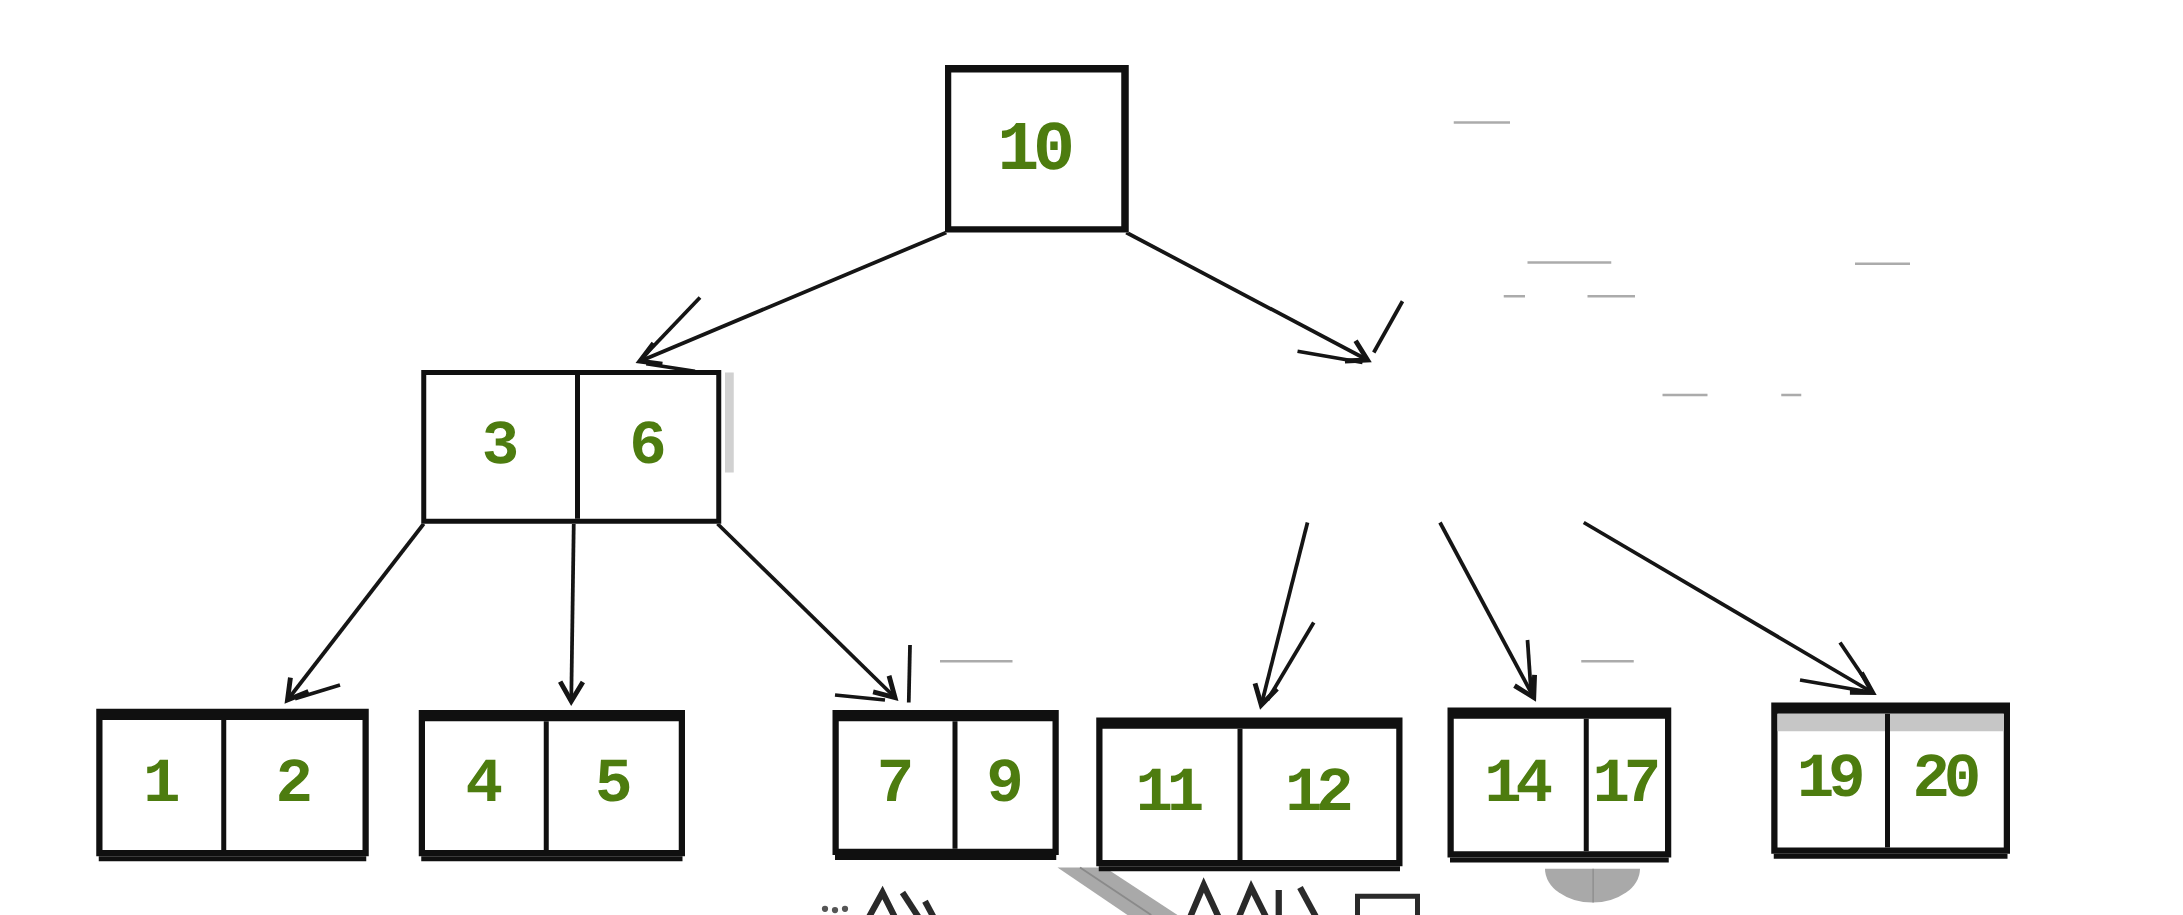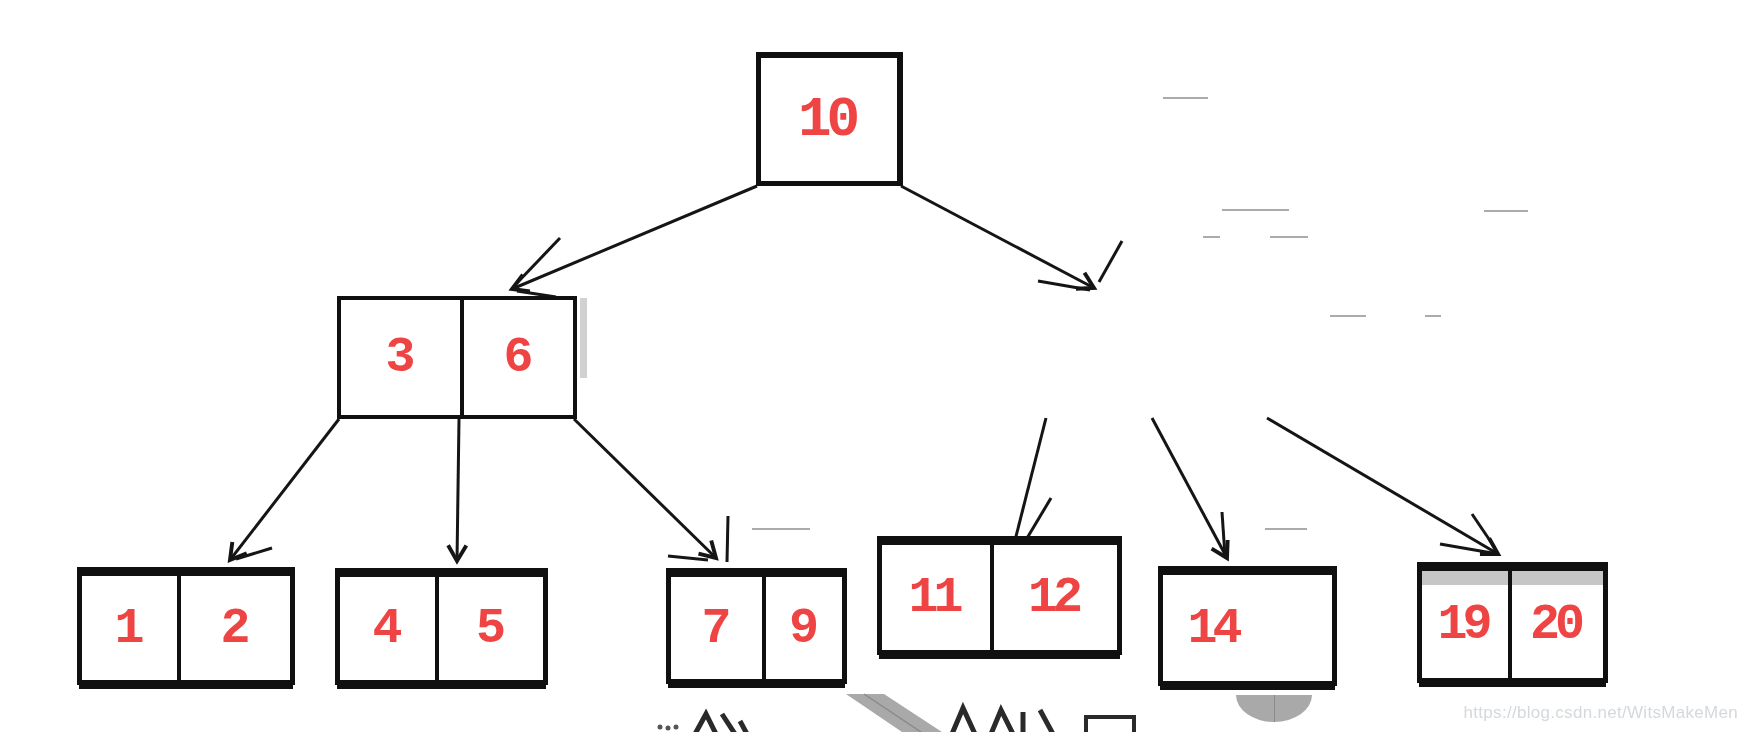--- a/index.html
+++ b/index.html
@@ -25,21 +25,21 @@
     content:"";
     position:absolute;left:-3px;right:-3px;bottom:-9px;height:4px;
     background:#101010;
   }
   .cell{
     position:relative;
     display:flex;align-items:center;justify-content:center;
     font-weight:700;
     font-size:50px;
     letter-spacing:-5px;
-    color:#ef4444;
+    color:#4d7c0f;
     padding-right:5px; 
     overflow:hidden;
   }
   .node.root .cell{font-size:56px;}
   .cell + .cell{border-left:4px solid #101010;}
   .topband{ 
     position:absolute;left:0;right:0;top:0;height:14px;
     background:#c6c6c6;
   }
   
@@ -139,41 +139,41 @@
     <div class="cell">2</div>
   </div>
   <div class="node leaf" style="left:335px;top:568px;width:213px;height:117px;grid-template-columns:95px auto;">
     <div class="cell">4</div>
     <div class="cell">5</div>
   </div>
   <div class="node leaf" style="left:666px;top:568px;width:181px;height:116px;grid-template-columns:91px auto;">
     <div class="cell">7</div>
     <div class="cell">9</div>
   </div>
-  <div class="node leaf" style="left:877px;top:536px;width:245px;height:119px;grid-template-columns:108px auto;">
+  <div class="node leaf" style="left:877px;top:574px;width:245px;height:119px;grid-template-columns:108px auto;">
     <div class="cell">11</div>
     <div class="cell">12</div>
   </div>
   <div class="node leaf" style="left:1158px;top:566px;width:179px;height:120px;grid-template-columns:104px auto;">
     <div class="cell">14</div>
+    <div class="cell">17</div>
   </div>
   <div class="node leaf" style="left:1417px;top:562px;width:191px;height:121px;grid-template-columns:86px auto;">
     <div class="topband"></div>
     <div class="cell">19</div>
     <div class="cell">20</div>
   </div>
 
   <div class="gline" style="left:1163px;top:97px;width:45px;"></div>
   <div class="gline" style="left:1222px;top:209px;width:67px;"></div>
   <div class="gline" style="left:1484px;top:210px;width:44px;"></div>
   <div class="gline" style="left:1203px;top:236px;width:17px;"></div>
   <div class="gline" style="left:1270px;top:236px;width:38px;"></div>
   <div class="gline" style="left:1330px;top:315px;width:36px;"></div>
   <div class="gline" style="left:1425px;top:315px;width:16px;"></div>
   <div class="gline" style="left:752px;top:528px;width:58px;"></div>
   <div class="gline" style="left:1265px;top:528px;width:42px;"></div>
   <div class="gsmudge" style="left:580px;top:298px;width:7px;height:80px;"></div>
 
   <div class="halfdisc"></div>
 
-  <div class="wm-text">https://blog.csdn.net/WitsMakeMen</div>
 
 </div>
 
 </body></html>

